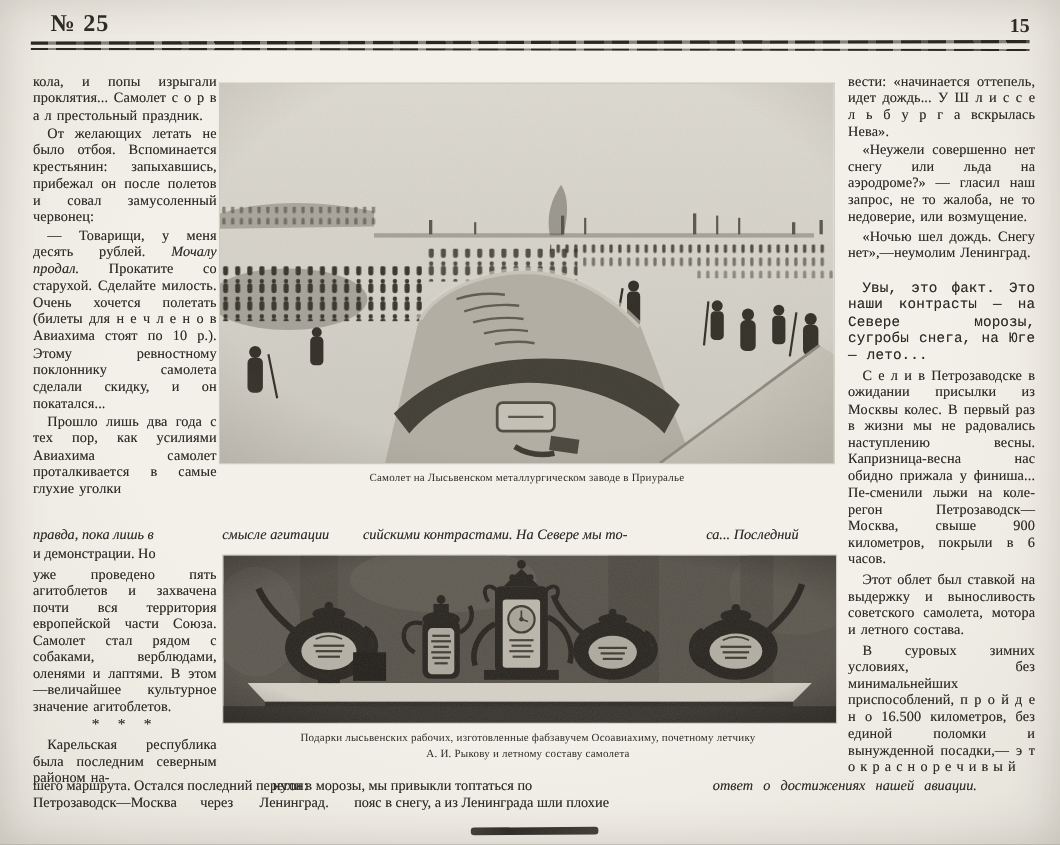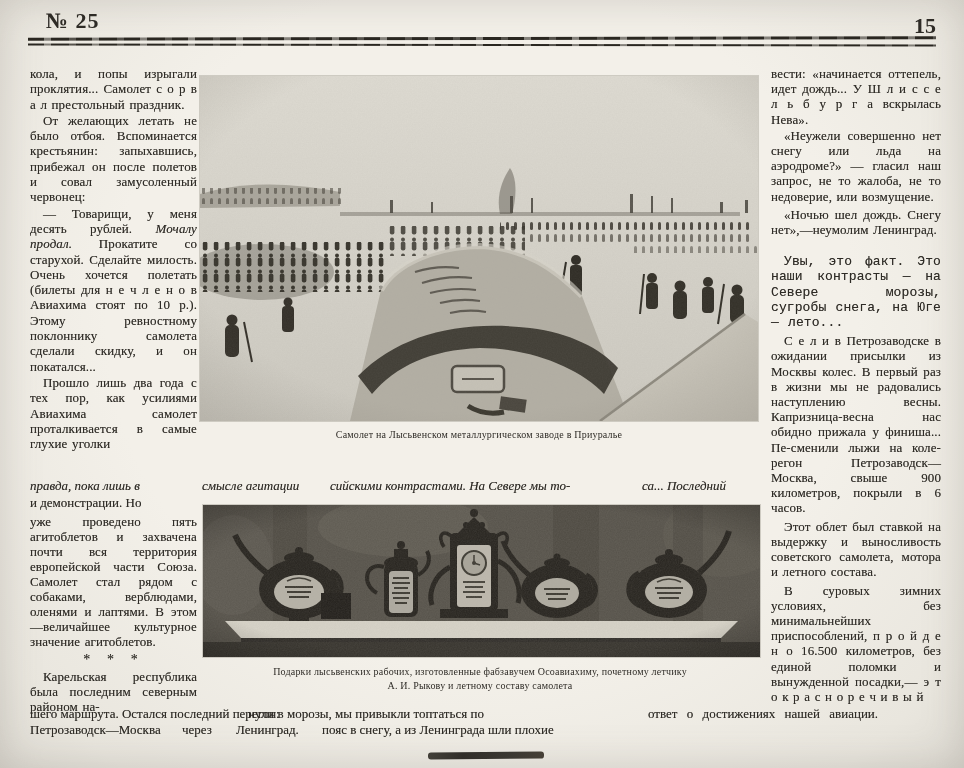--- a/index.html
+++ b/index.html
@@ -1,21 +1,21 @@
 <!DOCTYPE html>
 <html><head>
 <meta charset="utf-8">
 <style>
   html,body{margin:0;padding:0;background:#9a978f;}
   .page{position:relative;width:964px;height:768px;overflow:hidden;
     background:radial-gradient(ellipse at 50% 42%, #f3f0e9 55%, #e9e6de 88%, #dfdcd4 100%);
     font-family:"Liberation Serif","DejaVu Serif",serif;color:#2e2b26;
     box-shadow:inset 0 0 40px rgba(110,105,95,.25);}
   .hdr-issue{position:absolute;left:46px;top:8px;font-size:22px;font-weight:700;letter-spacing:1px;}
-  .hdr-page{position:absolute;right:28px;top:13px;font-size:22px;font-weight:700;}
+  .hdr-page{position:absolute;right:28px;top:13px;font-size:18px;font-weight:700;}
   .rule{position:absolute;left:28px;width:908px;
     background:repeating-linear-gradient(90deg,#2a2721 0 16px,rgba(42,39,33,.55) 16px 23px,#2a2721 23px 41px,rgba(42,39,33,.78) 41px 48px);}
   .rule.r1{top:37px;height:3px;transform:rotate(-.08deg);}
   .rule.r2{top:44px;height:2px;transform:rotate(.06deg);}
   .col{position:absolute;text-align:justify;font-size:13px;line-height:15.3px;
     letter-spacing:.1px;word-spacing:1.2px;text-shadow:0 0 .4px rgba(46,43,38,.5);}
   .col p{margin:0 0 1px 0;text-indent:13px;}
   .col p.noind{text-indent:0;}
   .ital{font-style:italic;}
   .sep{text-align:center;text-indent:0 !important;font-size:14px;letter-spacing:6px;
@@ -287,21 +287,21 @@
     <p style="margin-top:3px;">«Ночью шел дождь. Снегу нет»,—неумолим Ленинград.</p>
     <p style="margin-top:17px;font-family:Liberation Mono, monospace;">Увы, это факт. Это наши контрасты — на Севере морозы, сугробы снега, на Юге — лето...</p>
     <p style="margin-top:3px;">С е л и в Петрозаводске в ожидании присылки из Москвы колес. В первый раз в жизни мы не радовались наступлению весны. Капризница-весна нас обидно прижала у финиша... Пе-сменили лыжи на коле-регон Петрозаводск—Москва, свыше 900 километров, покрыли в 6 часов.</p>
     <p style="margin-top:3px;">Этот облет был ставкой на выдержку и выносливость советского самолета, мотора и летного состава.</p>
     <p style="margin-top:3px;">В суровых зимних условиях, без минимальнейших приспособлений, п р о й д е н о 16.500 километров, без единой поломки и вынужденной посадки,— э т о  к р а с н о р е ч и в ы й</p>
   </div>
 
   <div class="botrow" style="top:706px;width:915px;">
     <span style="left:0;">шего маршрута. Остался последний перегон:</span>
     <span style="left:218px;">нули в морозы, мы привыкли топтаться по</span>
-    <span style="left:618px;word-spacing:6px;">ответ о достижениях нашей авиации.</span>
+    <span style="left:618px;word-spacing:6px;font-style:italic;">ответ о достижениях нашей авиации.</span>
   </div>
   <div class="botrow" style="top:722px;width:660px;">
     <span style="left:0;">Петрозаводск—Москва</span>
     <span style="left:152px;">через</span>
     <span style="left:206px;">Ленинград.</span>
     <span style="left:292px;">пояс в снегу, а из Ленинграда шли плохие</span>
   </div>
 
   <div class="smudge"></div>
 </div>

